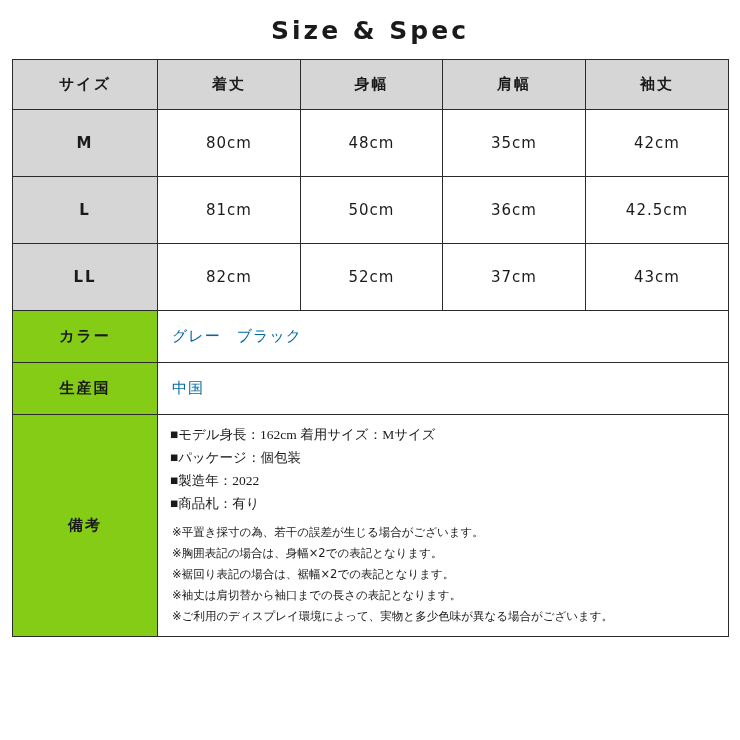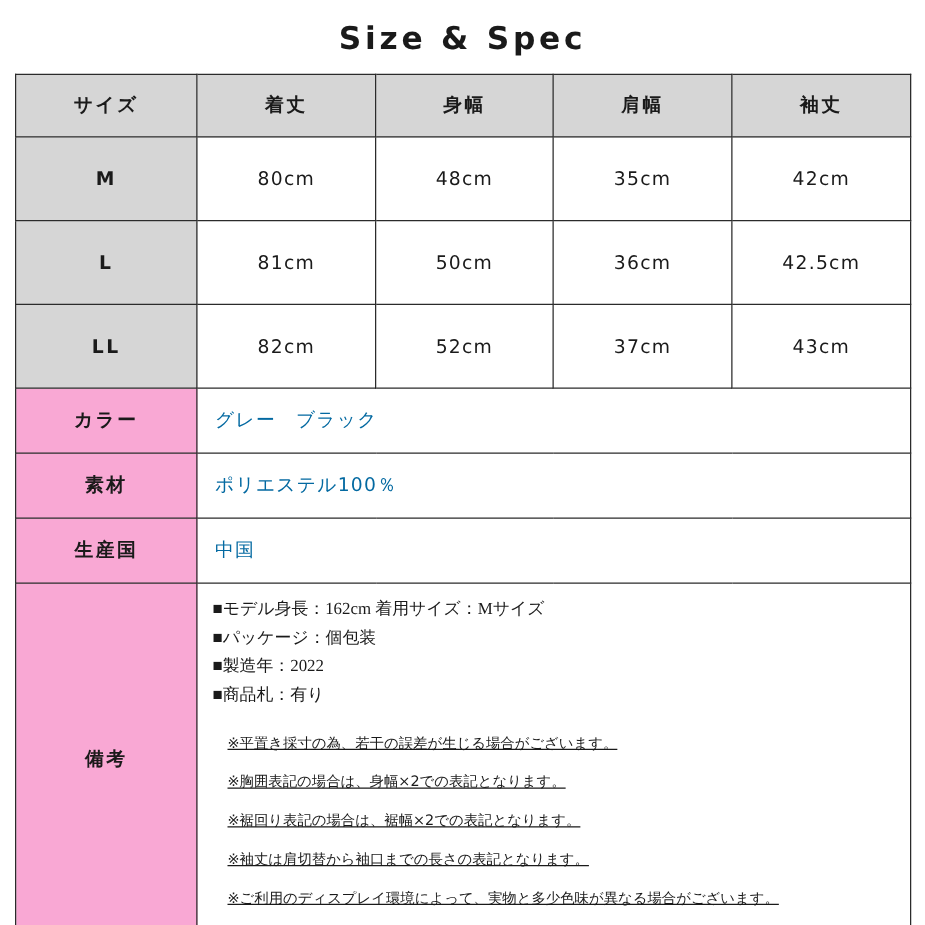--- a/index.html
+++ b/index.html
@@ -62,21 +62,21 @@
   }
   .val-cell {
     text-align: center;
     font-size: 15px;
     letter-spacing: 1px;
     height: 67px;
     color: #1a1a1a;
     margin-left: 47px;
   }
   .info-label {
-    background: #f9a8d4;
+    background: #84cc16;
     text-align: center;
     font-weight: bold;
     font-size: 15px;
     letter-spacing: 2px;
     height: 52px;
     color: #1a1a1a;
   }
   .info-value {
     text-align: left;
     font-size: 15px;
@@ -92,22 +92,21 @@
   }
   .note-main {
     font-size: 13.5px;
     line-height: 1.55;
     margin: 0 0 2px 0;
     font-family: Liberation Serif, serif;
   }
   .note-small {
     font-size: 11.5px;
     line-height: 1.65;
-    margin: 12px;
-    text-decoration: underline;
+    margin: 2px;
   }
   .note-block-gap {
     height: 4px;
   }
 </style>
 </head>
 <body>
 
 <div class="page">
 
@@ -147,24 +146,20 @@
           <td class="val-cell">37cm</td>
           <td class="val-cell">43cm</td>
         </tr>
 
 
         <tr>
           <td class="info-label">カラー</td>
           <td class="info-value" colspan="4">グレー　ブラック</td>
         </tr>
 
-        <tr>
-          <td class="info-label">素材</td>
-          <td class="info-value" colspan="4">ポリエステル100％</td>
-        </tr>
 
         <tr>
           <td class="info-label">生産国</td>
           <td class="info-value" colspan="4">中国</td>
         </tr>
 
         <tr>
           <td class="info-label" style="height:170px">備考</td>
           <td class="notes-cell" colspan="4">
             <p class="note-main">■モデル身長：162cm 着用サイズ：Mサイズ</p>

